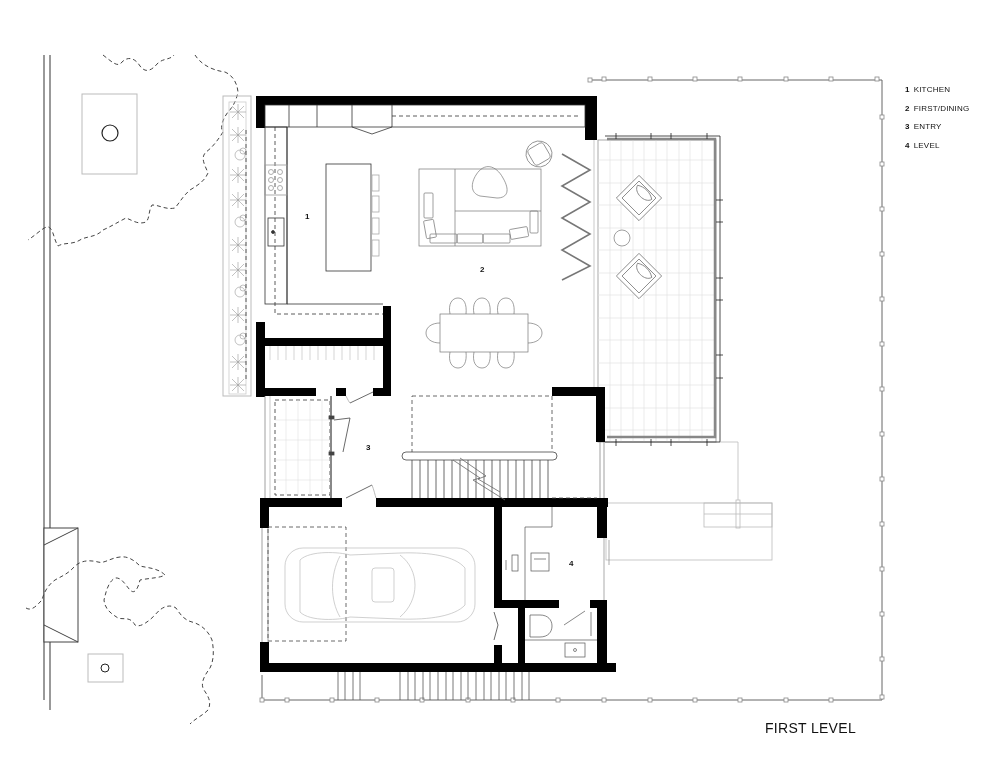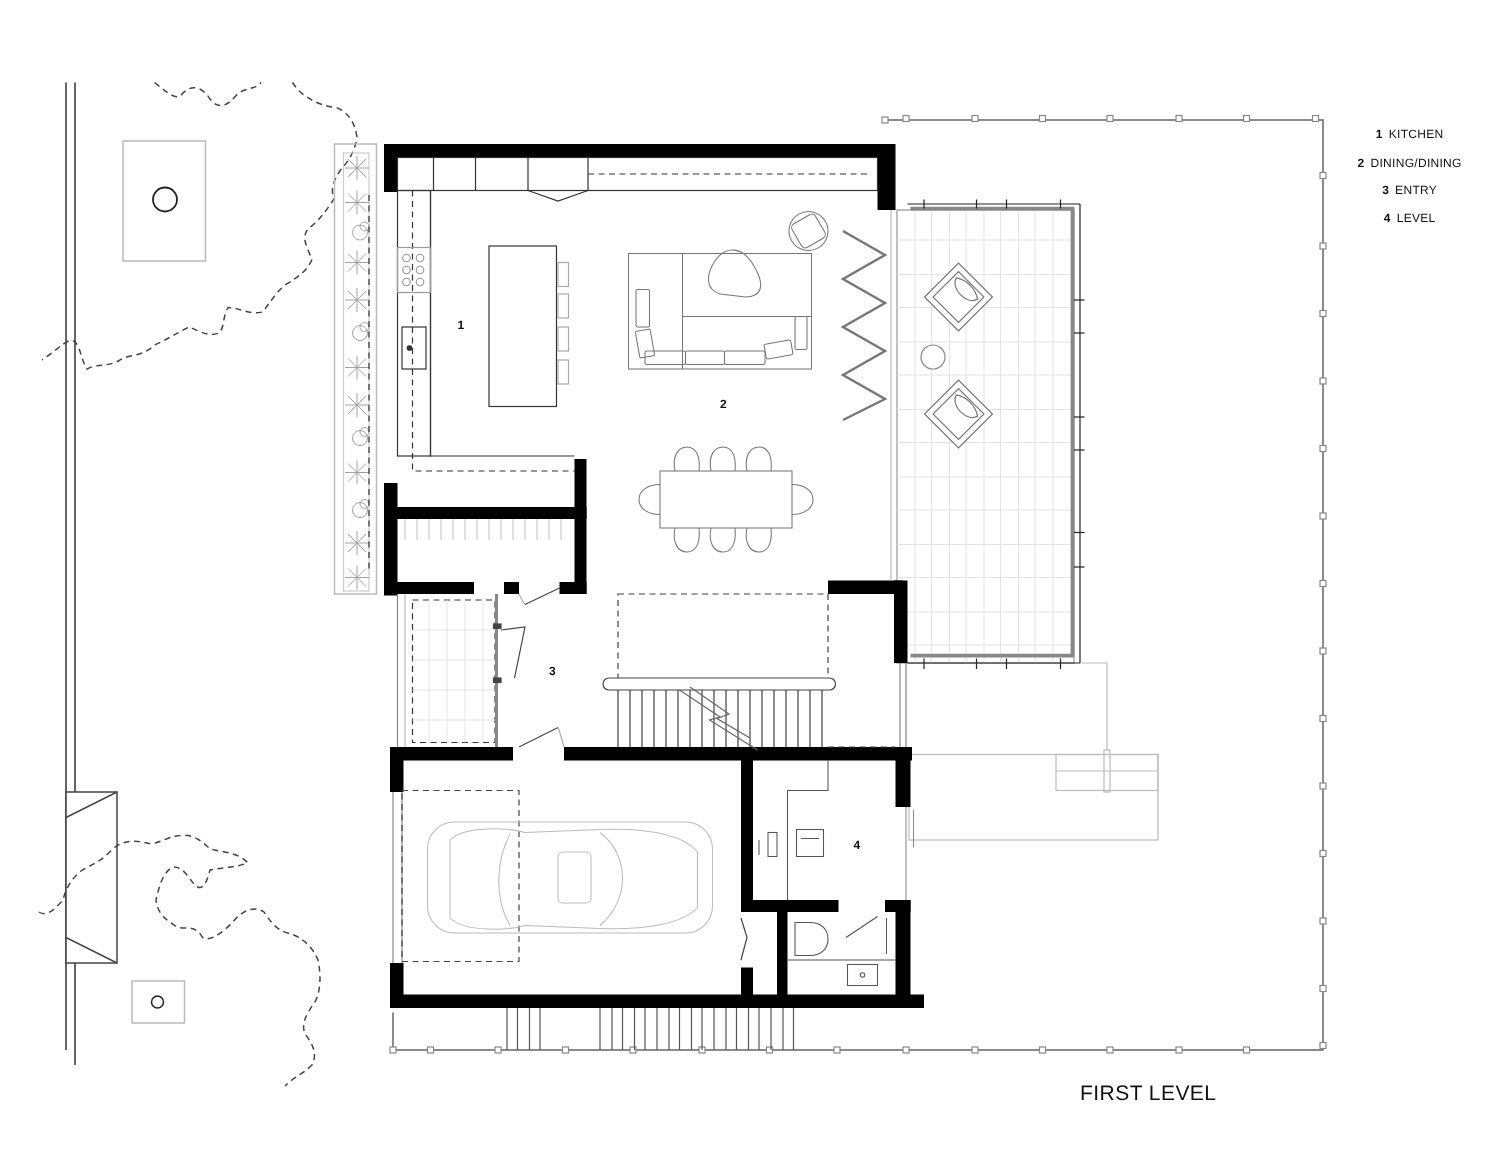--- a/index.html
+++ b/index.html
@@ -1,21 +1,21 @@
 <!DOCTYPE html>
 <html><head>
 <meta charset="utf-8">
 <style>
   html,body{margin:0;padding:0;background:#fff;}
   body{width:1000px;height:773px;position:relative;overflow:hidden;font-family:"Liberation Sans",sans-serif;}
   #plan{position:absolute;left:0;top:0;}
   .legend{position:absolute;left:905px;top:85px;font-size:8px;color:#111;letter-spacing:0.2px;}
-  .legend-item{height:18.5px;line-height:10px;white-space:nowrap;text-align:center;}
+  .legend-item{height:18.5px;line-height:10px;white-space:nowrap;}
   .legend-num{font-weight:bold;margin-right:4px;}
-  .title{position:absolute;left:720px;top:720px;font-size:14px;color:#111;letter-spacing:0.3px;}
+  .title{position:absolute;left:765px;top:720px;font-size:14px;color:#111;letter-spacing:0.3px;}
   .room-label{position:absolute;font-size:8px;font-weight:bold;color:#111;}
 </style>
 </head>
 <body>
 
 <svg id="plan" width="1000" height="773" viewBox="0 0 1000 773" xmlns="http://www.w3.org/2000/svg">
 
   <g stroke="#555" stroke-width="1.2" fill="none">
     <line x1="44" y1="55" x2="44" y2="700"></line>
     <line x1="50" y1="55" x2="50" y2="710"></line>
@@ -448,21 +448,21 @@
 <div class="room-label" style="left:305px;top:212px;">1</div>
 <div class="room-label" style="left:480px;top:265px;">2</div>
 <div class="room-label" style="left:366px;top:443px;">3</div>
 <div class="room-label" style="left:569px;top:559px;">4</div>
 
 <div class="legend">
   <div class="legend-item">
     <span class="legend-num">1</span><span>KITCHEN</span>
   </div>
   <div class="legend-item">
-    <span class="legend-num">2</span><span>DINING/DINING</span>
+    <span class="legend-num">2</span><span>FIRST/DINING</span>
   </div>
   <div class="legend-item">
     <span class="legend-num">3</span><span>ENTRY</span>
   </div>
   <div class="legend-item">
     <span class="legend-num">4</span><span>LEVEL</span>
   </div>
 </div>
 
 <div class="title">FIRST LEVEL</div>

